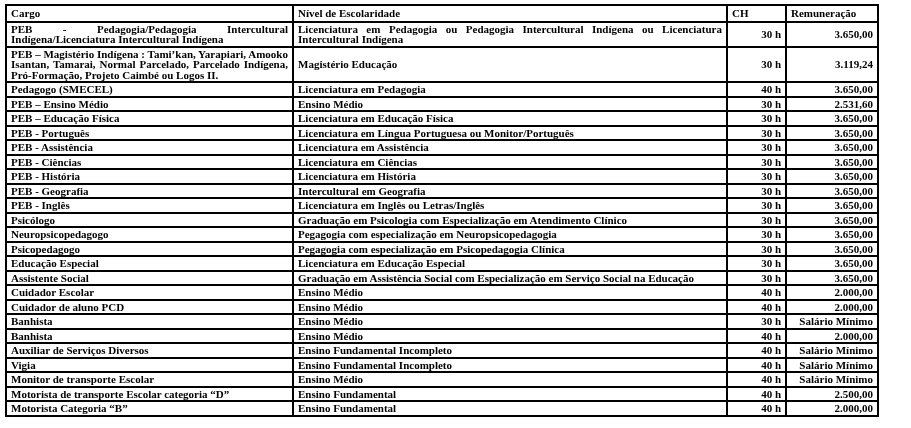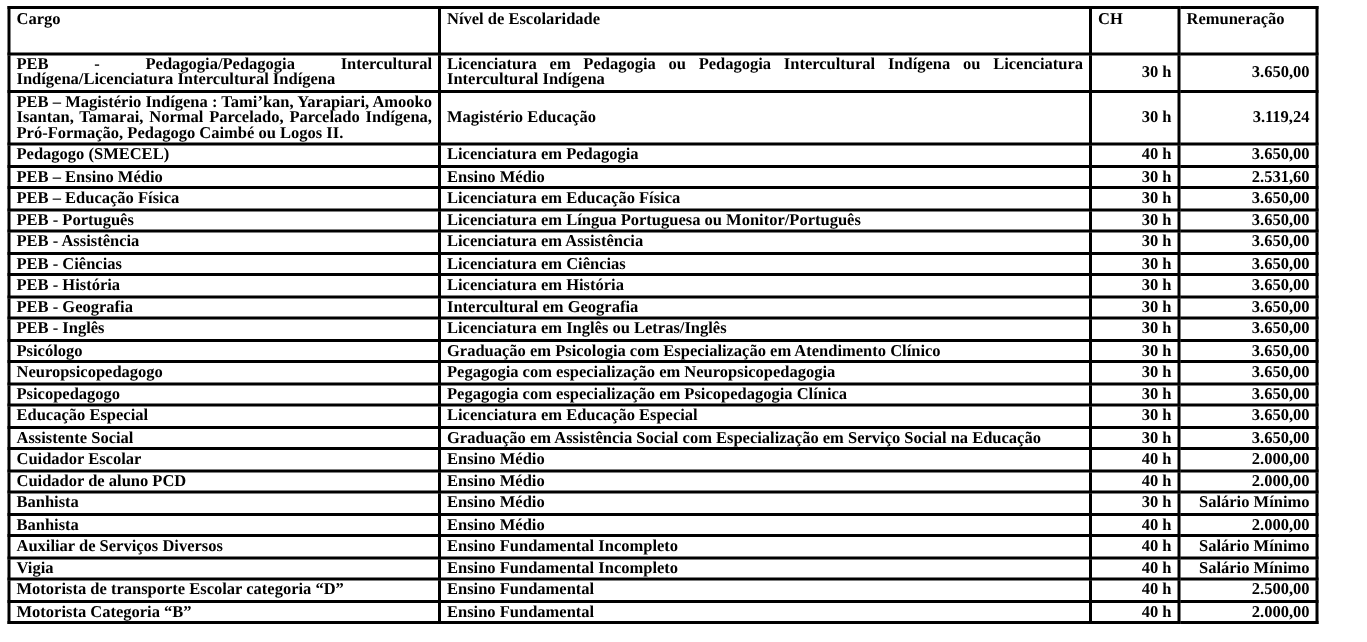--- a/index.html
+++ b/index.html
@@ -33,21 +33,21 @@
     font-size: 11px;
     line-height: 10.5px;
     padding: 1px 4px 1px 4px;
     vertical-align: middle;
     overflow: hidden;
     word-wrap: break-word;
   }
   table.doc-table th {
     text-align: left;
     padding-top: 2px;
-    padding-bottom: 16px;
+    padding-bottom: 2px;
   }
   td.cell-cargo, td.cell-escolaridade {
     text-align: justify;
   }
   td.cell-ch, td.cell-remuneracao {
     text-align: right;
     white-space: nowrap;
   }
   col.c-cargo { width: 287px; }
   col.c-esc   { width: 434px; }
@@ -74,21 +74,21 @@
       </tr>
     </thead>
     <tbody id="table-body">
         <tr>
           <td class="cell-cargo">PEB - Pedagogia/Pedagogia Intercultural Indígena/Licenciatura Intercultural Indígena</td>
           <td class="cell-escolaridade">Licenciatura em Pedagogia ou Pedagogia Intercultural Indígena ou Licenciatura Intercultural Indígena</td>
           <td class="cell-ch">30 h</td>
           <td class="cell-remuneracao">3.650,00</td>
         </tr>
         <tr>
-          <td class="cell-cargo">PEB – Magistério Indígena : Tami’kan, Yarapiari, Amooko Isantan, Tamarai, Normal Parcelado, Parcelado Indígena, Pró-Formação, Pedagogo Caimbé ou Logos II.</td>
+          <td class="cell-cargo">PEB – Magistério Indígena : Tami’kan, Yarapiari, Amooko Isantan, Tamarai, Normal Parcelado, Parcelado Indígena, Pró-Formação, Projeto Caimbé ou Logos II.</td>
           <td class="cell-escolaridade">Magistério Educação</td>
           <td class="cell-ch">30 h</td>
           <td class="cell-remuneracao">3.119,24</td>
         </tr>
         <tr>
           <td class="cell-cargo">Pedagogo (SMECEL)</td>
           <td class="cell-escolaridade">Licenciatura em Pedagogia</td>
           <td class="cell-ch">40 h</td>
           <td class="cell-remuneracao">3.650,00</td>
         </tr>
@@ -196,20 +196,26 @@
         </tr>
         <tr>
           <td class="cell-cargo">Auxiliar de Serviços Diversos</td>
           <td class="cell-escolaridade">Ensino Fundamental Incompleto</td>
           <td class="cell-ch">40 h</td>
           <td class="cell-remuneracao">Salário Mínimo</td>
         </tr>
         <tr>
           <td class="cell-cargo">Vigia</td>
           <td class="cell-escolaridade">Ensino Fundamental Incompleto</td>
+          <td class="cell-ch">40 h</td>
+          <td class="cell-remuneracao">Salário Mínimo</td>
+        </tr>
+        <tr>
+          <td class="cell-cargo">Monitor de transporte Escolar</td>
+          <td class="cell-escolaridade">Ensino Médio</td>
           <td class="cell-ch">40 h</td>
           <td class="cell-remuneracao">Salário Mínimo</td>
         </tr>
         <tr>
           <td class="cell-cargo">Motorista de transporte Escolar categoria “D”</td>
           <td class="cell-escolaridade">Ensino Fundamental</td>
           <td class="cell-ch">40 h</td>
           <td class="cell-remuneracao">2.500,00</td>
         </tr>
         <tr>

